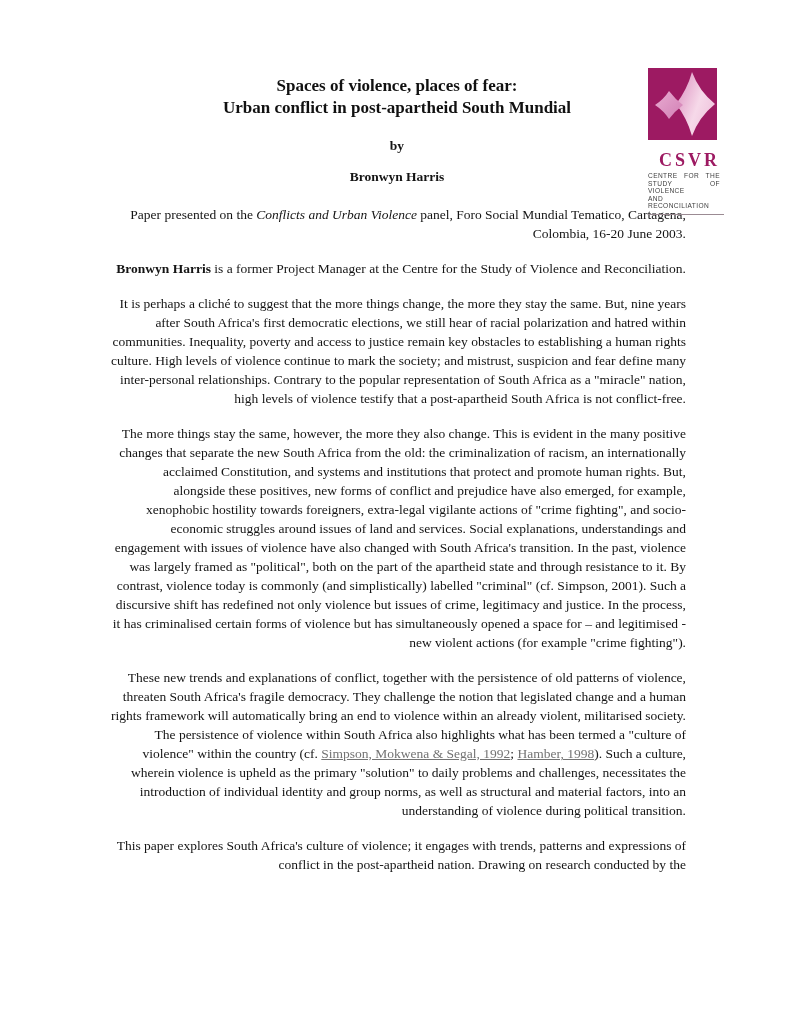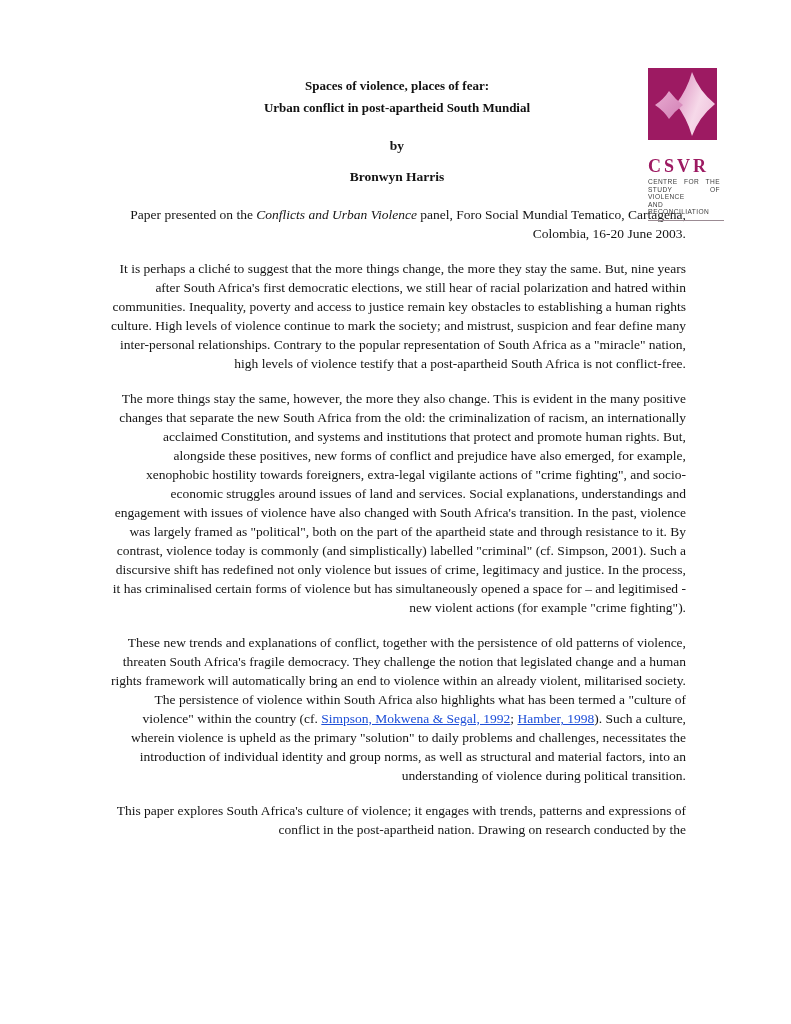--- a/index.html
+++ b/index.html
@@ -15,21 +15,21 @@
     overflow: hidden;
     font-family: "Liberation Serif", serif;
     color: #141414;
   }
   .header-block {
     margin: 75px 107px 0 108px;
     width: 578px;
     text-align: center;
   }
   .title {
-    font-size: 13px;
+    font-size: 17px;
     line-height: 22px;
     font-weight: bold;
     margin: 0;
     color: #111111;
   }
   .by-label {
     margin-top: 17px;
     font-size: 13.5px;
     line-height: 19px;
     font-weight: bold;
@@ -50,44 +50,45 @@
   }
   .content p {
     margin: 16px 0 0 0;
   }
   .content p.first {
     margin-top: 19px;
   }
   .italic { font-style: italic; }
   .bold { font-weight: bold; }
   a.citation {
-    color: #1d4ed8;
+    color: #737373;
     text-decoration: underline;
     cursor: pointer;
   }
   
   .logo {
     position: absolute;
     left: 648px;
     top: 68px;
     width: 72px;
     text-align: left;
   }
   .logo-mark {
     display: block;
   }
   .logo-acronym {
-    margin-top: 18px;
+    margin-top: 12px;
     font-family: "Liberation Serif", serif;
     font-weight: bold;
     font-size: 18px;
     line-height: 17px;
     letter-spacing: 3px;
     color: #9D1A62;
     white-space: nowrap;
+    text-align: right;
   }
   .logo-org {
     margin-top: 3px;
     width: 72px;
     font-family: "Liberation Sans", sans-serif;
     font-size: 6.6px;
     line-height: 7.6px;
     letter-spacing: 0.4px;
     color: #3d3d3d;
   }
@@ -137,19 +138,20 @@
     <div class="logo-org">
       <div>CENTRE FOR THE</div>
       <div>STUDY OF VIOLENCE</div>
       <div>AND RECONCILIATION</div>
     </div>
     <div class="logo-rule"></div>
   </div>
 
   <main class="content" id="paper-body">
       <p class="first"><span>Paper presented on the </span><span class="italic">Conflicts and Urban Violence</span><span> panel, Foro Social Mundial Tematico, Cartagena, Colombia, 16-20 June 2003.</span></p>
+      <p><span class="bold">Bronwyn Harris</span><span> is a former Project Manager at the Centre for the Study of Violence and Reconciliation.</span></p>
       <p><span>It is perhaps a cliché to suggest that the more things change, the more they stay the same. But, nine years after South Africa's first democratic elections, we still hear of racial polarization and hatred within communities. Inequality, poverty and access to justice remain key obstacles to establishing a human rights culture. High levels of violence continue to mark the society; and mistrust, suspicion and fear define many inter-personal relationships. Contrary to the popular representation of South Africa as a "miracle" nation, high levels of violence testify that a post-apartheid South Africa is not conflict-free.</span></p>
       <p><span>The more things stay the same, however, the more they also change. This is evident in the many positive changes that separate the new South Africa from the old: the criminalization of racism, an internationally acclaimed Constitution, and systems and institutions that protect and promote human rights. But, alongside these positives, new forms of conflict and prejudice have also emerged, for example, xenophobic hostility towards foreigners, extra-legal vigilante actions of "crime fighting", and socio-economic struggles around issues of land and services. Social explanations, understandings and engagement with issues of violence have also changed with South Africa's transition. In the past, violence was largely framed as "political", both on the part of the apartheid state and through resistance to it. By contrast, violence today is commonly (and simplistically) labelled "criminal" (cf. Simpson, 2001). Such a discursive shift has redefined not only violence but issues of crime, legitimacy and justice. In the process, it has criminalised certain forms of violence but has simultaneously opened a space for – and legitimised - new violent actions (for example "crime fighting").</span></p>
       <p><span>These new trends and explanations of conflict, together with the persistence of old patterns of violence, threaten South Africa's fragile democracy. They challenge the notion that legislated change and a human rights framework will automatically bring an end to violence within an already violent, militarised society. The persistence of violence within South Africa also highlights what has been termed a "culture of violence" within the country (cf. </span><a class="citation" href="#">Simpson, Mokwena &amp; Segal, 1992</a><span>; </span><a class="citation" href="#">Hamber, 1998</a><span>). Such a culture, wherein violence is upheld as the primary "solution" to daily problems and challenges, necessitates the introduction of individual identity and group norms, as well as structural and material factors, into an understanding of violence during political transition.</span></p>
       <p><span>This paper explores South Africa's culture of violence; it engages with trends, patterns and expressions of conflict in the post-apartheid nation. Drawing on research conducted by the</span></p>
     </main>
 
 </div>
 
 </body></html>

